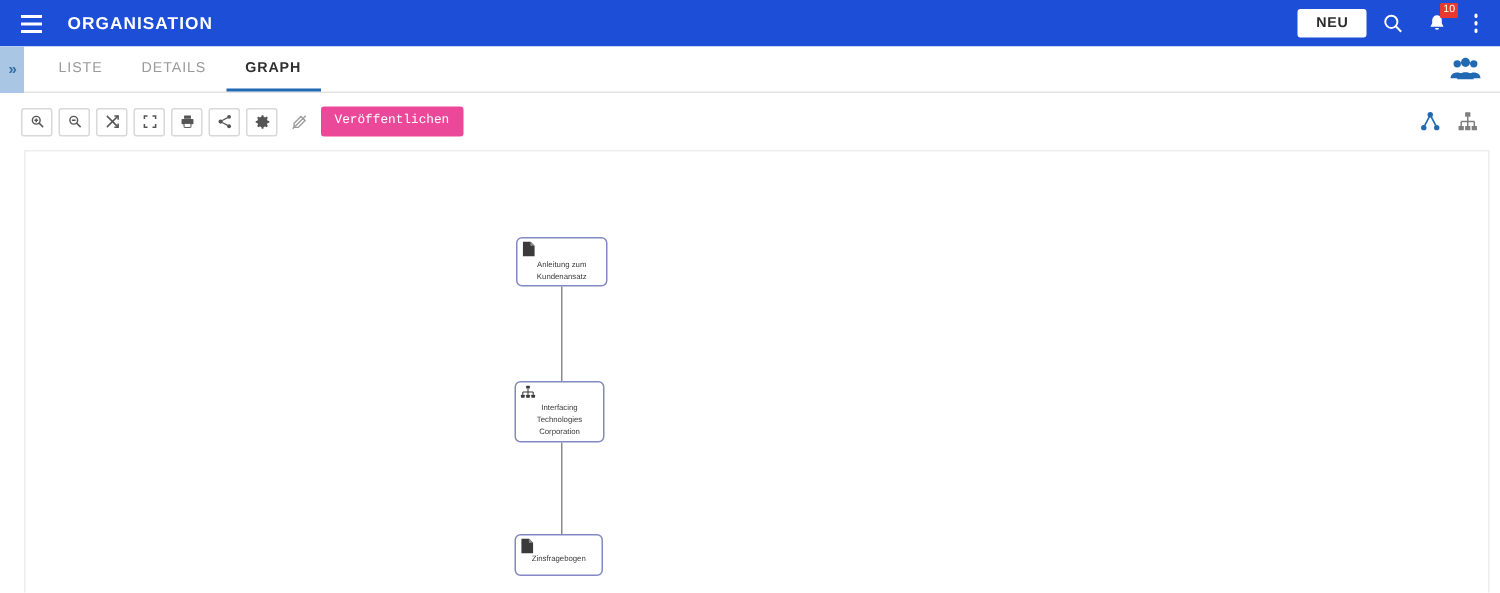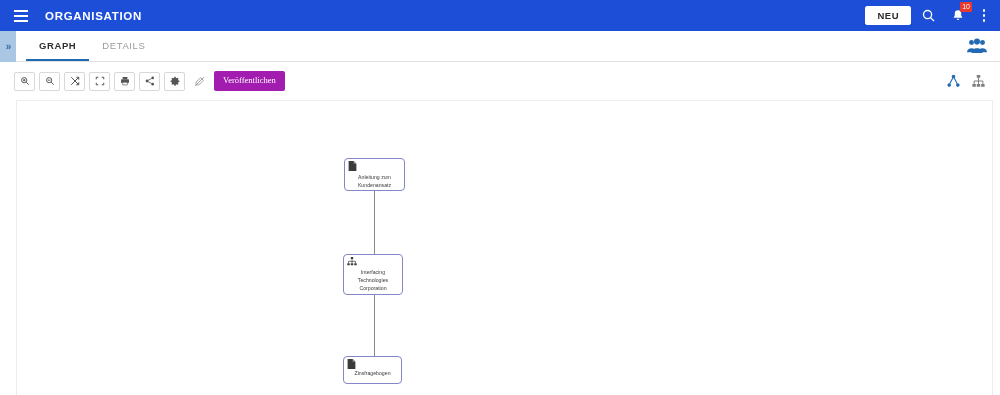--- a/index.html
+++ b/index.html
@@ -147,30 +147,30 @@
     width: 21px; height: 19px;
     border: 1px solid #d8d8d8;
     border-radius: 2px;
     background: #ffffff;
     display: flex; align-items: center; justify-content: center;
     cursor: pointer;
     margin-right: 4px;
   }
   .tool.nobox { border-color: transparent; }
   .btn-blue {
-    background: #a21caf;
+    background: #ec4899;
     color: #ffffff;
     border: none;
     border-radius: 2px;
     font-size: 8.5px;
     padding: 5px 9px;
     cursor: pointer;
     margin-right: 4px;
     white-space: nowrap;
-    font-family: Liberation Serif, serif;
+    font-family: Liberation Mono, monospace;
     line-height: 1.1;
   }
   .toolbar-right {
     margin-left: auto;
     display: flex; align-items: center;
     padding-right: 11px;
   }
   .layout-icon {
     width: 22px; height: 22px;
     display: flex; align-items: center; justify-content: center;
@@ -266,22 +266,23 @@
       <i></i>
       <i></i>
     </div>
   </div>
 </div>
 
 <div class="tabstrip">
   <div class="collapse-tab">»</div>
 
   <div class="tabs">
+    <div class="tab">LISTE</div>
+    <div class="tab">DETAILS</div>
     <div class="tab active">GRAPH</div>
-    <div class="tab">DETAILS</div>
   </div>
 
   <div class="tabstrip-right">
     <div class="icon-btn">
       <svg width="22" height="16" viewBox="0 0 32 22" fill="#2269b3">
         <circle cx="8" cy="6" r="3.6"></circle>
         <circle cx="24" cy="6" r="3.6"></circle>
         <circle cx="16" cy="4.6" r="4.4"></circle>
         <path d="M1.5 20c0-3.6 2.9-5.6 6.5-5.6s6.5 2 6.5 5.6z"></path>
         <path d="M17.5 20c0-3.6 2.9-5.6 6.5-5.6s6.5 2 6.5 5.6z"></path>

